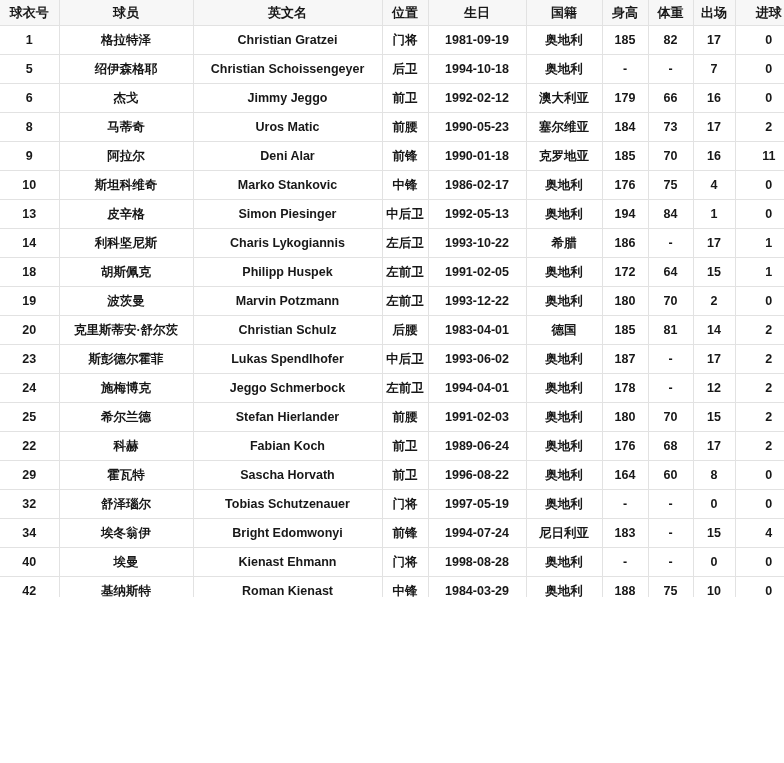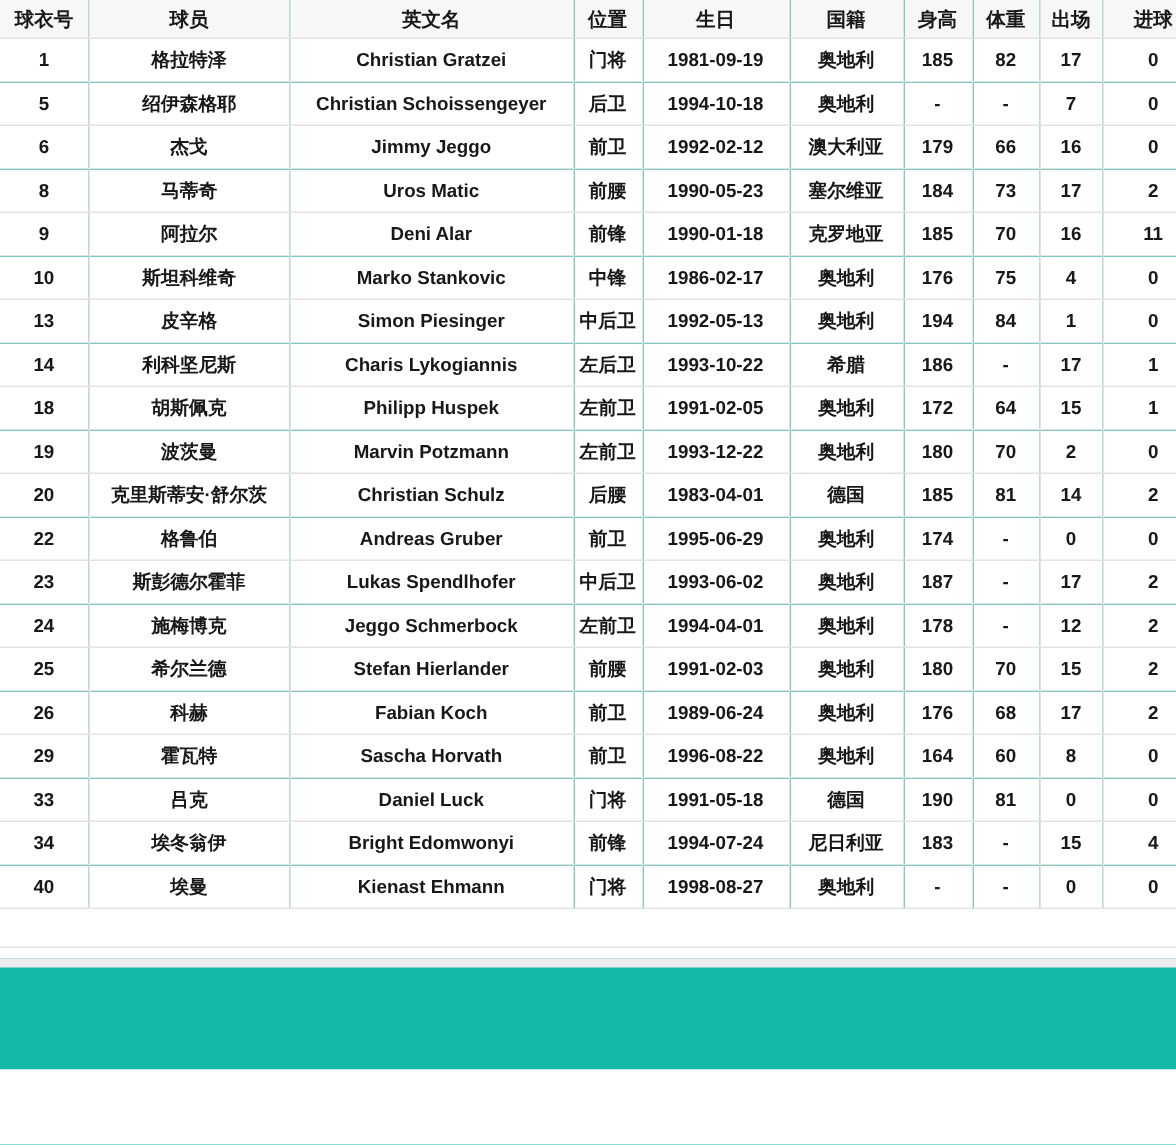--- a/index.html
+++ b/index.html
@@ -3,24 +3,24 @@
 <meta charset="utf-8">
 <style>
   html, body {
     margin: 0;
     padding: 0;
     background: #ffffff;
     font-family: "Liberation Sans", "DejaVu Sans", sans-serif;
   }
   .page {
     width: 784px;
-    height: 713px;
+    height: 597px;
     position: relative;
     overflow: hidden;
-    background: #14b8a6;
+    background: #4d7c0f;
   }
   table.players {
     width: 784px;
     border-collapse: collapse;
     table-layout: fixed;
   }
   table.players th,
   table.players td {
     border: 1px solid #e2e2e2;
     text-align: center;
@@ -233,32 +233,20 @@
           <td>Christian Schulz</td>
           <td>后腰</td>
           <td>1983-04-01</td>
           <td>德国</td>
           <td>185</td>
           <td>81</td>
           <td>14</td>
           <td>2</td>
         </tr>
         <tr>
-          <td>22</td>
-          <td>格鲁伯</td>
-          <td>Andreas Gruber</td>
-          <td>前卫</td>
-          <td>1995-06-29</td>
-          <td>奥地利</td>
-          <td>174</td>
-          <td>-</td>
-          <td>0</td>
-          <td>0</td>
-        </tr>
-        <tr>
           <td>23</td>
           <td>斯彭德尔霍菲</td>
           <td>Lukas Spendlhofer</td>
           <td>中后卫</td>
           <td>1993-06-02</td>
           <td>奥地利</td>
           <td>187</td>
           <td>-</td>
           <td>17</td>
           <td>2</td>
@@ -281,21 +269,21 @@
           <td>Stefan Hierlander</td>
           <td>前腰</td>
           <td>1991-02-03</td>
           <td>奥地利</td>
           <td>180</td>
           <td>70</td>
           <td>15</td>
           <td>2</td>
         </tr>
         <tr>
-          <td>26</td>
+          <td>22</td>
           <td>科赫</td>
           <td>Fabian Koch</td>
           <td>前卫</td>
           <td>1989-06-24</td>
           <td>奥地利</td>
           <td>176</td>
           <td>68</td>
           <td>17</td>
           <td>2</td>
         </tr>
@@ -305,53 +293,65 @@
           <td>Sascha Horvath</td>
           <td>前卫</td>
           <td>1996-08-22</td>
           <td>奥地利</td>
           <td>164</td>
           <td>60</td>
           <td>8</td>
           <td>0</td>
         </tr>
         <tr>
-          <td>33</td>
-          <td>吕克</td>
-          <td>Daniel Luck</td>
+          <td>32</td>
+          <td>舒泽瑙尔</td>
+          <td>Tobias Schutzenauer</td>
           <td>门将</td>
-          <td>1991-05-18</td>
-          <td>德国</td>
-          <td>190</td>
-          <td>81</td>
+          <td>1997-05-19</td>
+          <td>奥地利</td>
+          <td>-</td>
+          <td>-</td>
           <td>0</td>
           <td>0</td>
         </tr>
         <tr>
           <td>34</td>
           <td>埃冬翁伊</td>
           <td>Bright Edomwonyi</td>
           <td>前锋</td>
           <td>1994-07-24</td>
           <td>尼日利亚</td>
           <td>183</td>
           <td>-</td>
           <td>15</td>
           <td>4</td>
         </tr>
         <tr>
           <td>40</td>
           <td>埃曼</td>
           <td>Kienast Ehmann</td>
           <td>门将</td>
-          <td>1998-08-27</td>
-          <td>奥地利</td>
-          <td>-</td>
-          <td>-</td>
-          <td>0</td>
+          <td>1998-08-28</td>
+          <td>奥地利</td>
+          <td>-</td>
+          <td>-</td>
+          <td>0</td>
+          <td>0</td>
+        </tr>
+        <tr>
+          <td>42</td>
+          <td>基纳斯特</td>
+          <td>Roman Kienast</td>
+          <td>中锋</td>
+          <td>1984-03-29</td>
+          <td>奥地利</td>
+          <td>188</td>
+          <td>75</td>
+          <td>10</td>
           <td>0</td>
         </tr>
       </tbody>
   </table>
 
   <div class="footer-empty-row"></div>
   <div class="footer-gap"></div>
   <div class="footer-bar"></div>
 
 </div>

